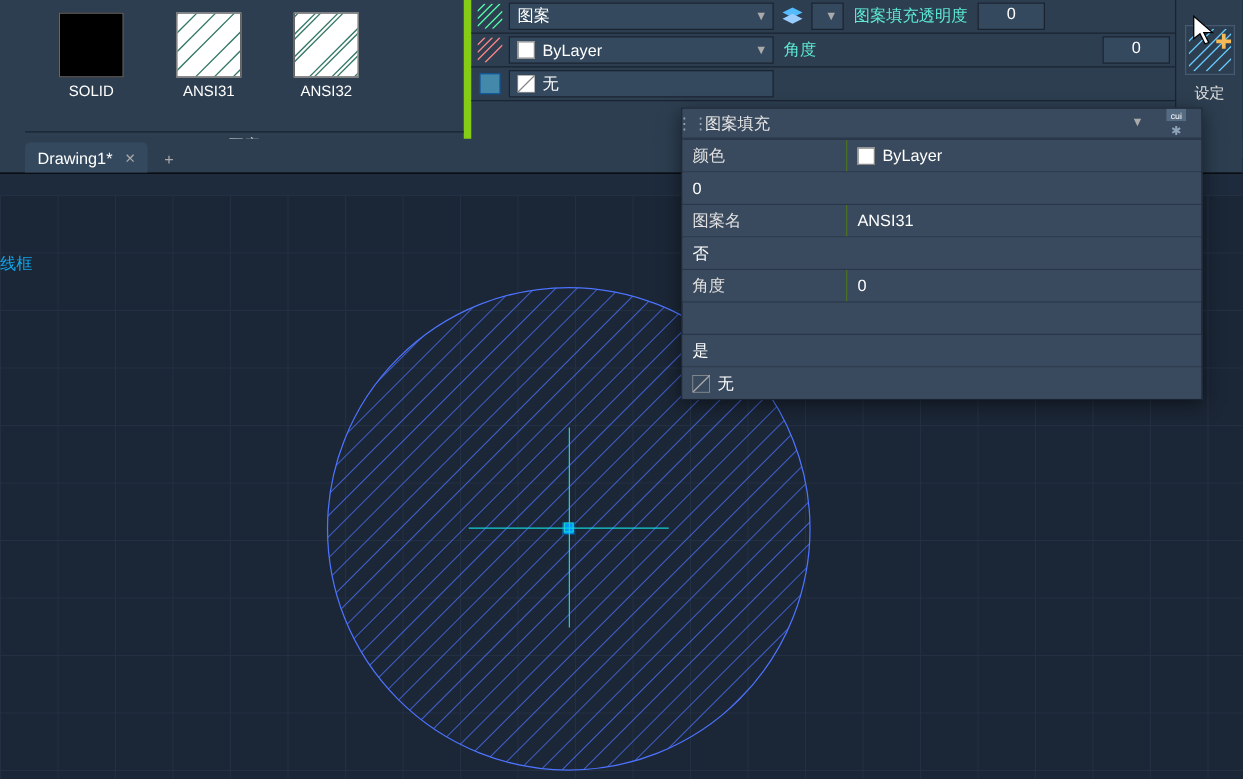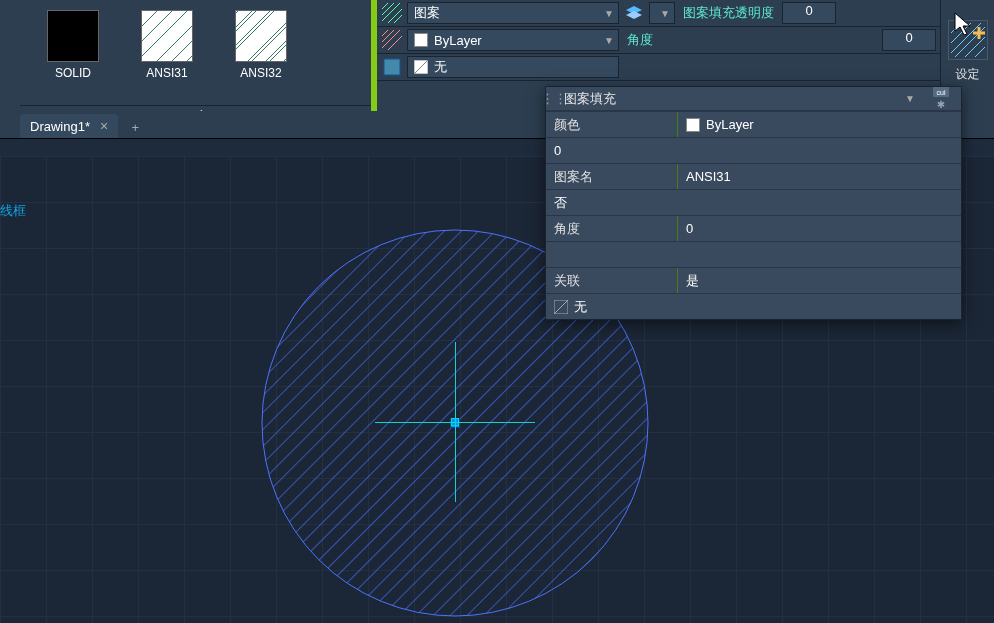--- a/index.html
+++ b/index.html
@@ -492,21 +492,20 @@
       </div>
       <div class="qprops-row">
         <div class="qprops-key">角度</div>
         <div class="qprops-val">
           <span>0</span>
         </div>
       </div>
       <div class="qprops-row">
       </div>
       <div class="qprops-row">
-        <div class="qprops-key">关联</div>
         <div class="qprops-val">
           <span>是</span>
         </div>
       </div>
       <div class="qprops-row">
         <div class="qprops-val">
           <svg width="14" height="14" style="margin-right: 6px;">
             <rect x="0" y="0" width="14" height="14" fill="none" stroke="#aaa"></rect>
             <line x1="0" y1="14" x2="14" y2="0" stroke="#aaa"></line>
           </svg>

